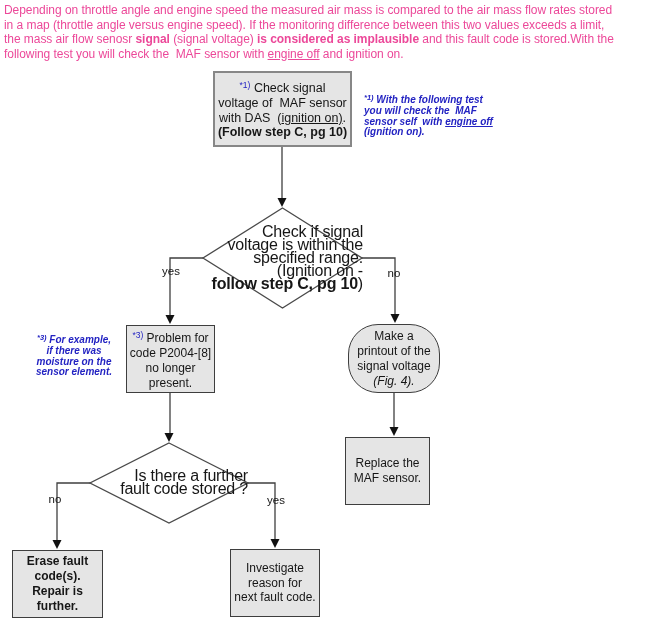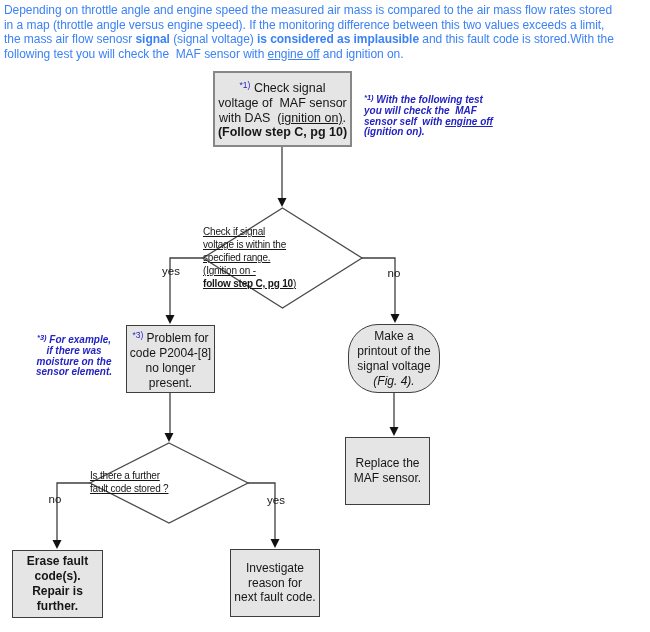--- a/index.html
+++ b/index.html
@@ -6,35 +6,35 @@
   .page{
     position:relative;width:650px;height:632px;background:#ffffff;overflow:hidden;
     font-family:"Liberation Sans","DejaVu Sans",sans-serif;color:#111;
   }
   .ln{white-space:pre;display:block;}
   .b{font-weight:bold;}
   .u{text-decoration:underline;}
   .i{font-style:italic;}
   .intro{
     position:absolute;left:4px;top:3px;width:644px;
-    font-size:12px;line-height:14.6px;color:#3b82f6;letter-spacing:-0.05px;
+    font-size:12px;line-height:14.6px;color:#ec4899;letter-spacing:-0.05px;
   }
   .svg-layer{position:absolute;left:0;top:0;z-index:1;}
   .fbox{
     position:absolute;z-index:2;background:#e5e5e5;
     display:flex;flex-direction:column;justify-content:center;align-items:center;
     text-align:center;font-size:12px;line-height:14.8px;color:#161616;
     border:1.4px solid #3e3e3e;box-sizing:border-box;
   }
   .fbox.start{border:2px solid #878787;font-size:12.5px;}
   .sup{font-size:8.5px;vertical-align:4px;}
   .supblue{color:var(--blue);}
   .dtext{
-    position:absolute;z-index:2;text-align:left;
-    font-size:10px;line-height:13px;color:#161616;letter-spacing:-0.2px;text-decoration:underline;
+    position:absolute;z-index:2;text-align:right;
+    font-size:16px;line-height:13px;color:#161616;letter-spacing:-0.2px;
   }
   .edge-label{
     position:absolute;z-index:3;font-size:11.5px;color:#161616;text-align:center;
   }
   .bluenote{
     position:absolute;z-index:2;color:var(--blue);
     font-style:italic;font-weight:bold;font-size:10px;line-height:10.8px;
   }
   .bluenote .sup{font-size:7.5px;vertical-align:3px;}
   .note-right{text-align:left;margin-top:13px;}

